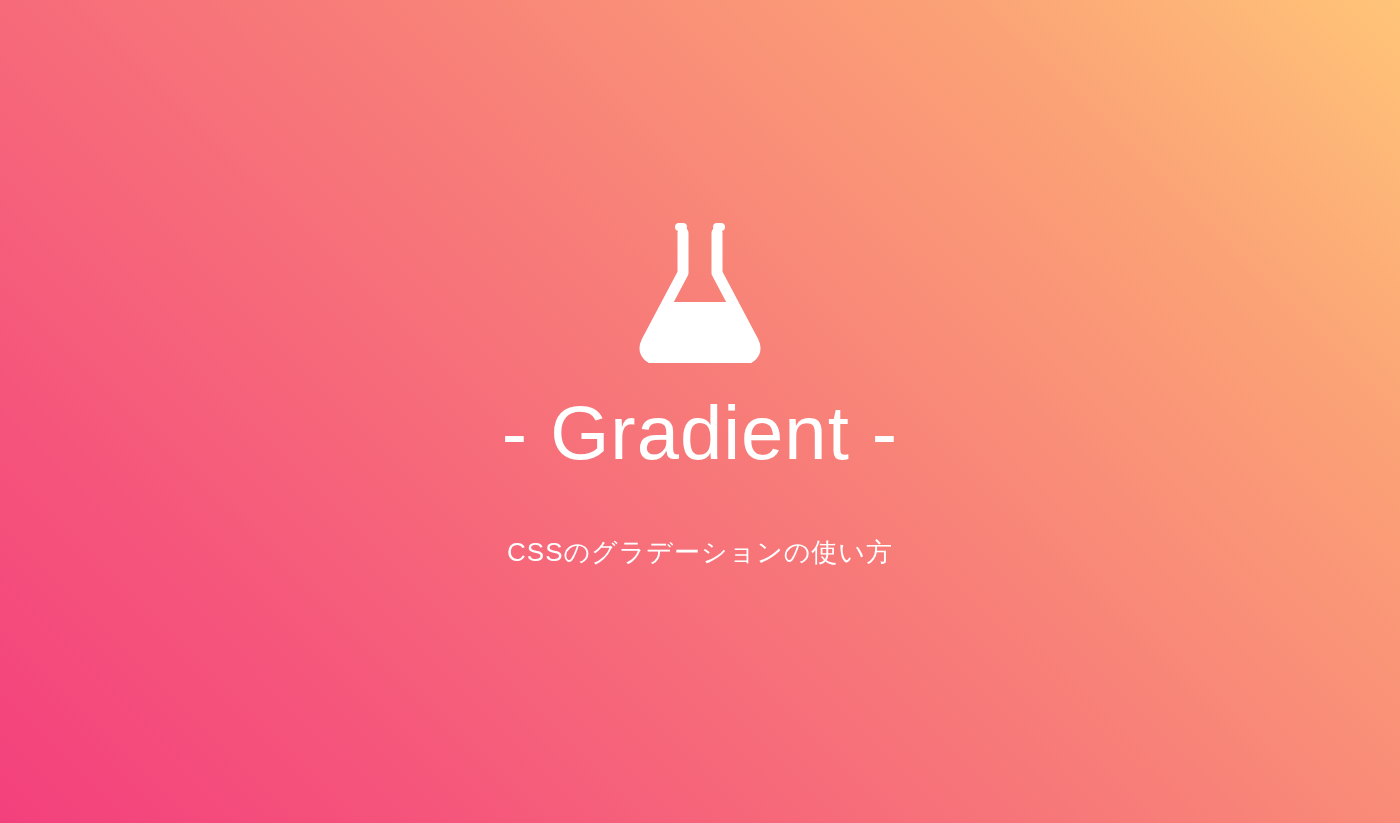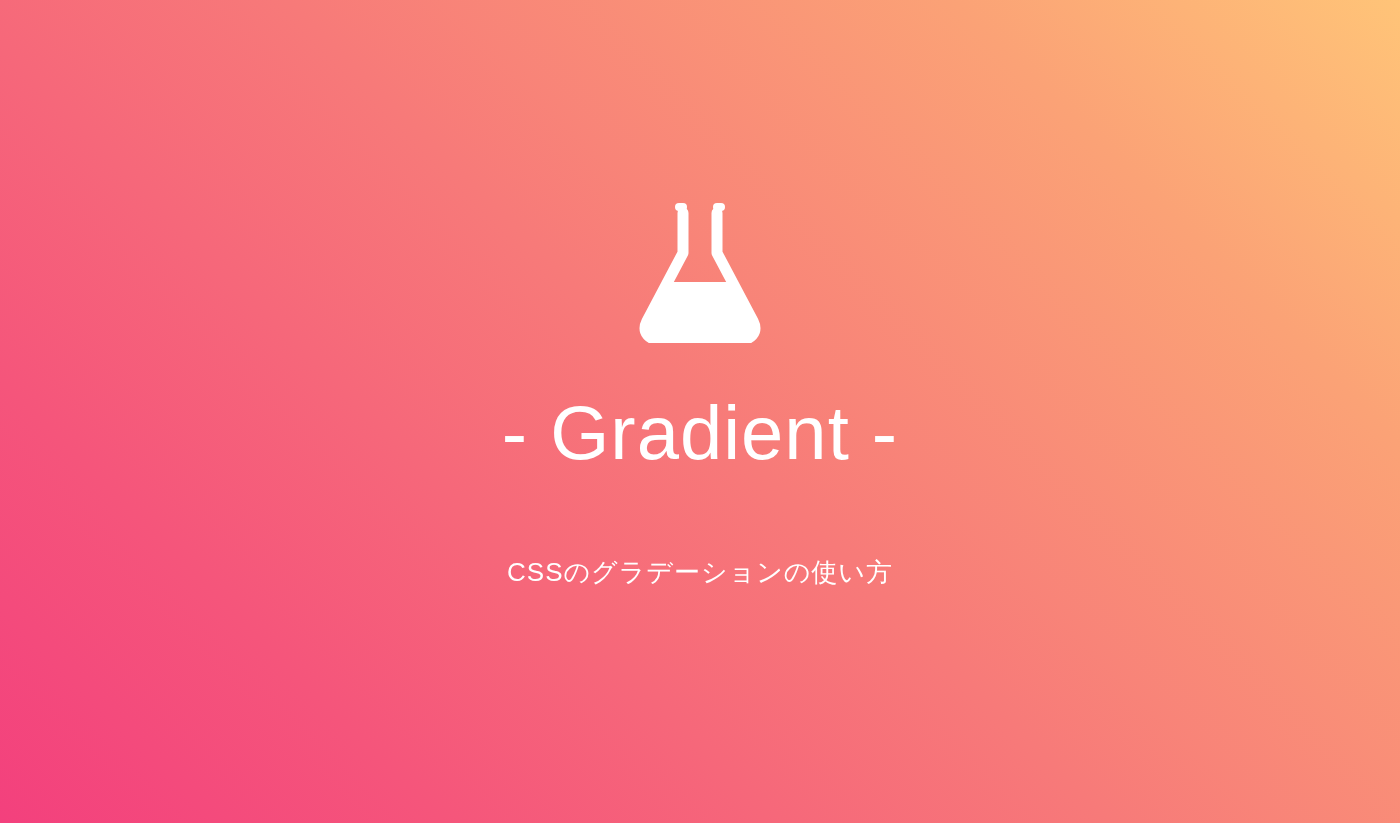--- a/index.html
+++ b/index.html
@@ -19,21 +19,20 @@
       font-family: -apple-system, BlinkMacSystemFont, "Segoe UI", "Hiragino Sans", "Hiragino Kaku Gothic ProN", Meiryo, sans-serif;
       color: #ffffff;
       overflow: hidden;
     }
 
     .content {
       display: flex;
       flex-direction: column;
       align-items: center;
       margin-top: -30px;
-      gap: 20px;
     }
 
     .icon-wrapper {
       margin-bottom: 28px;
     }
 
     .title {
       font-size: 76px;
       font-weight: 300;
       letter-spacing: 1px;

